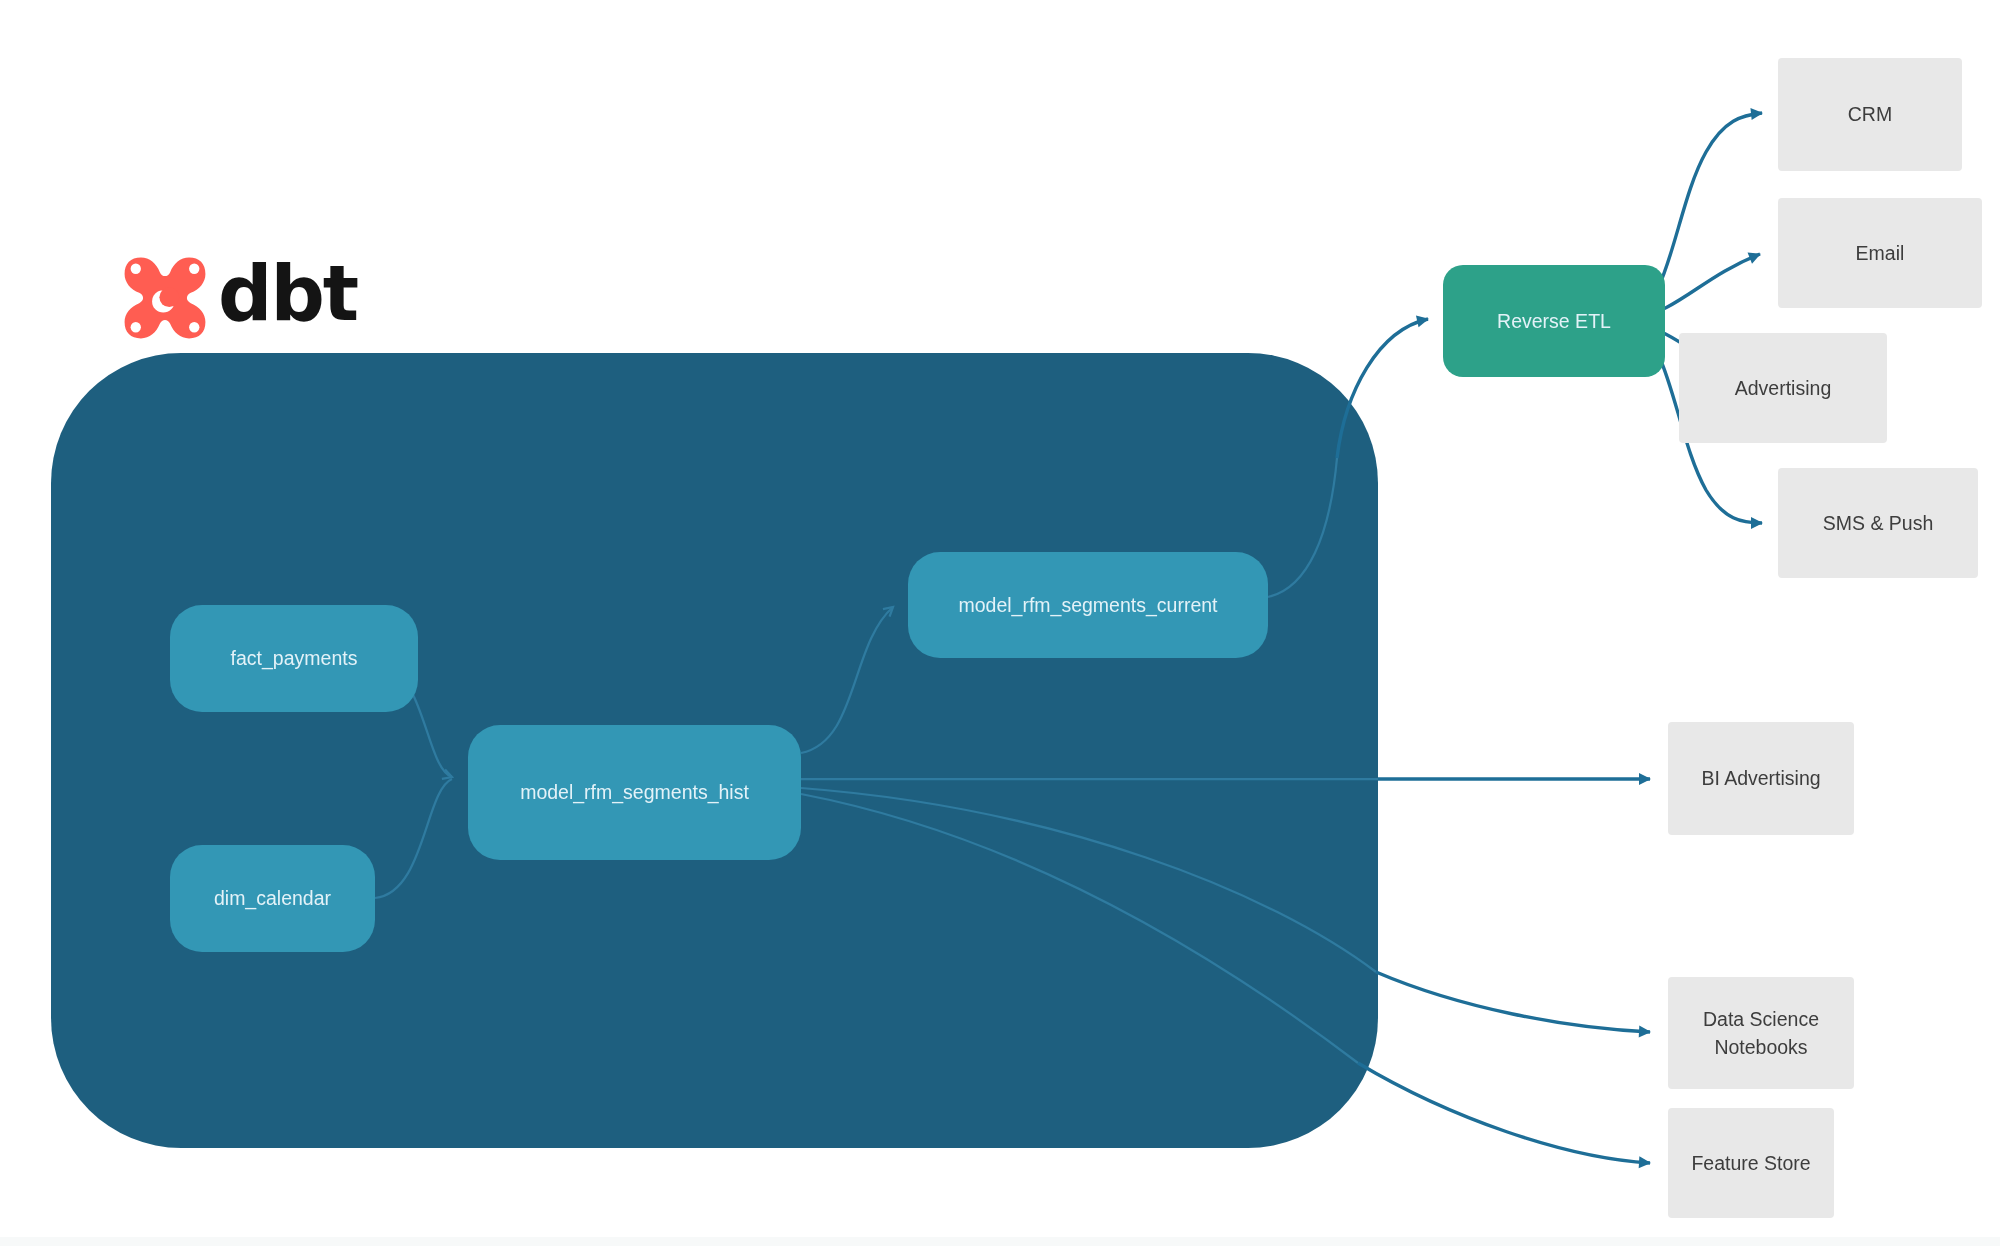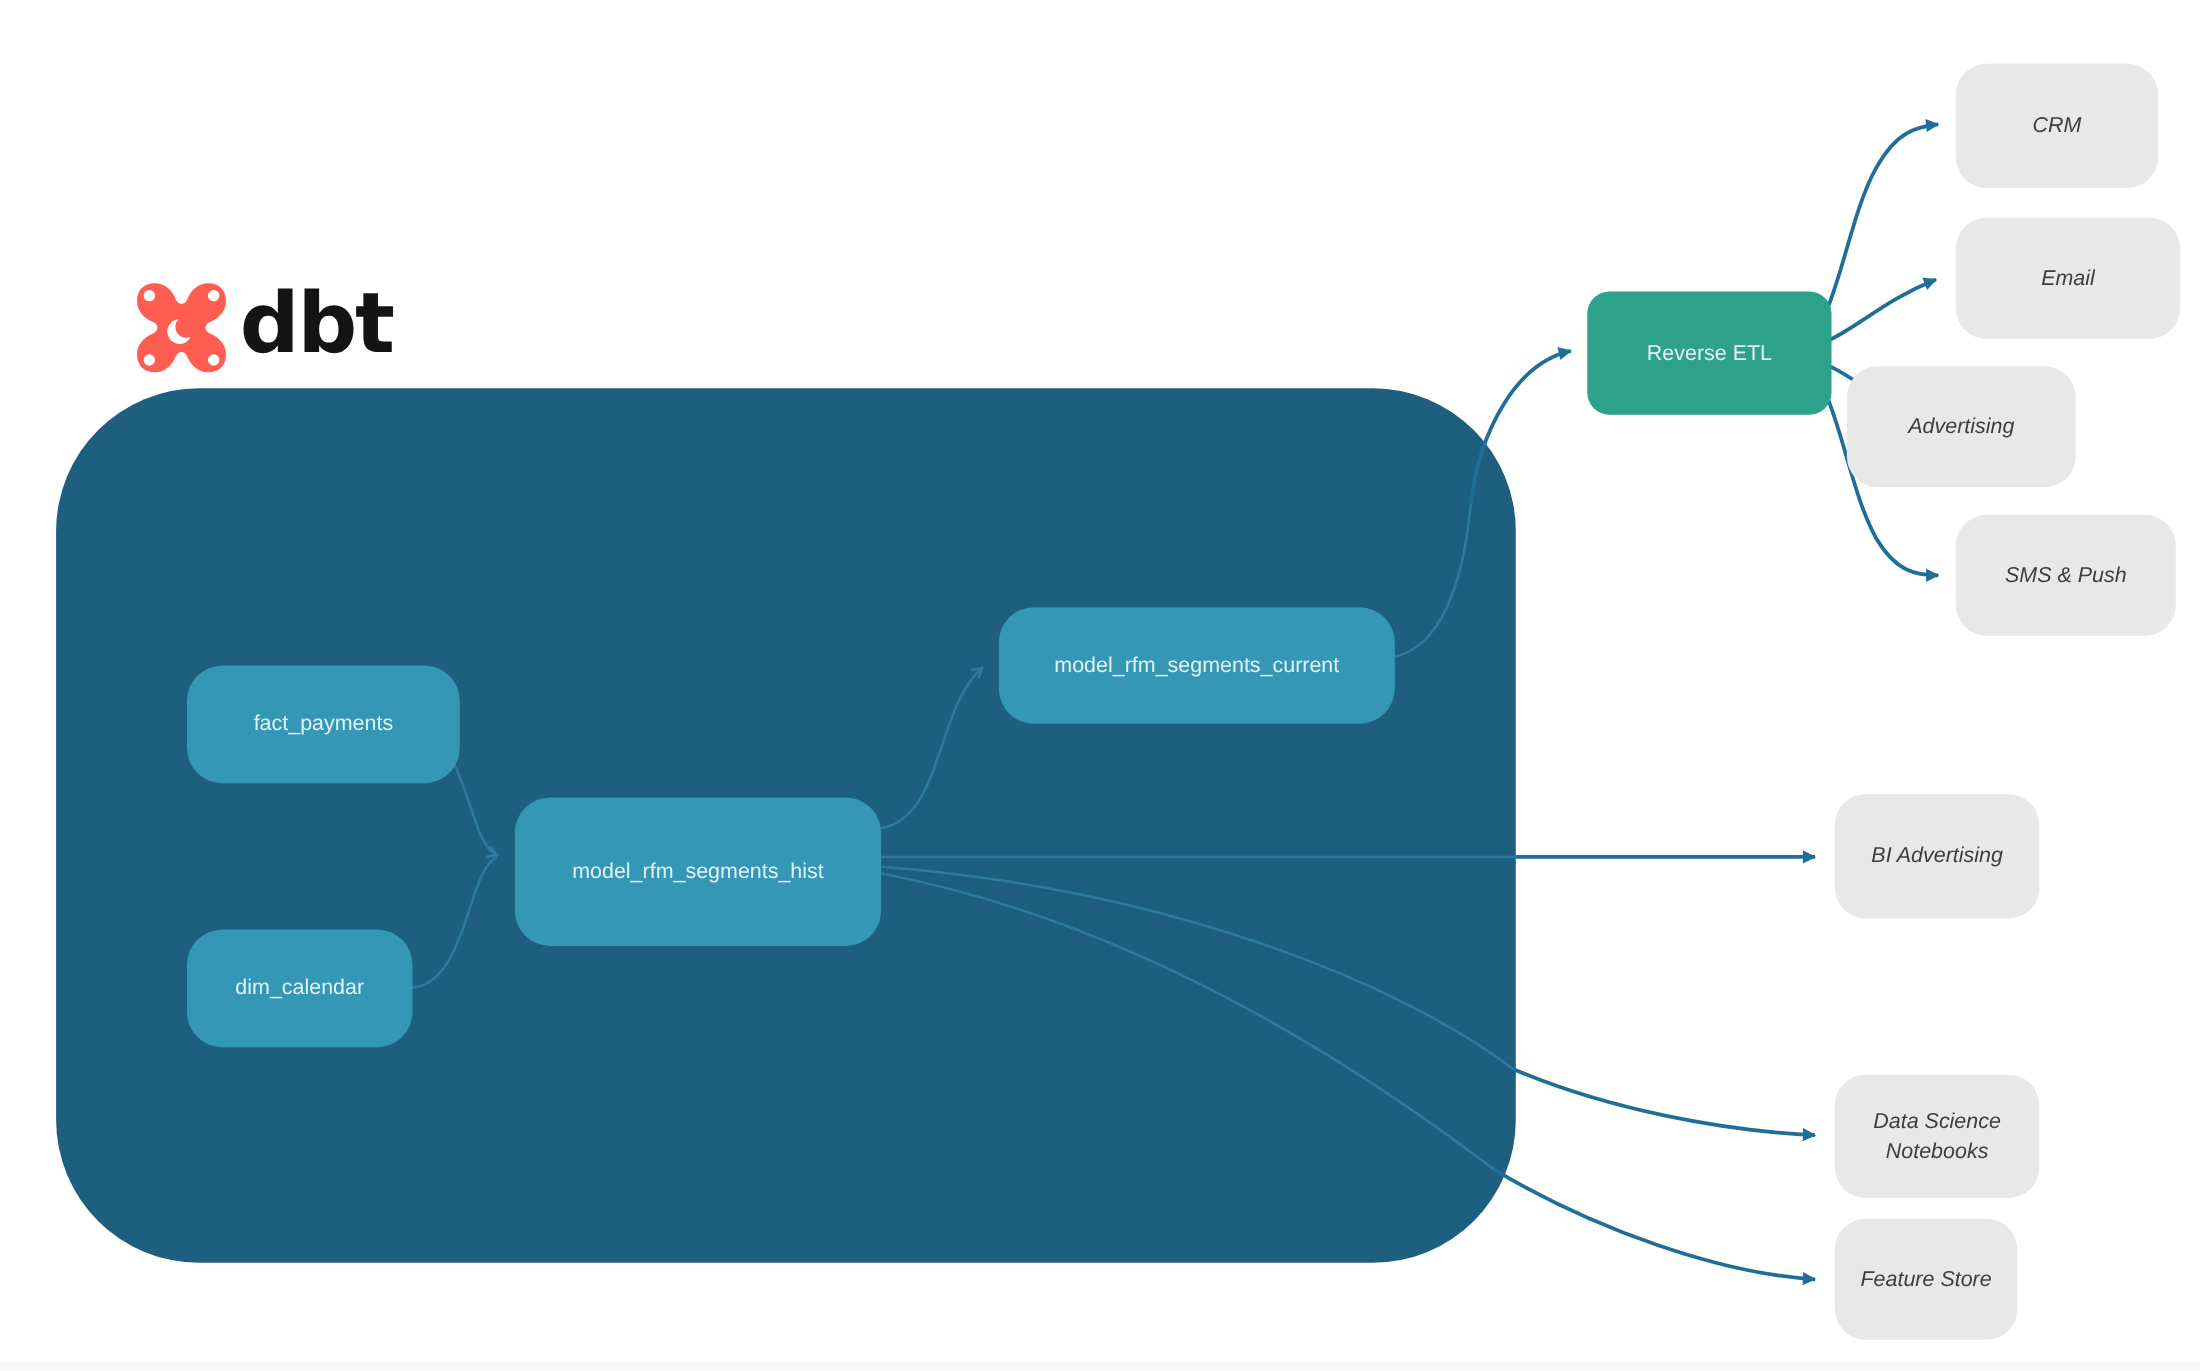--- a/index.html
+++ b/index.html
@@ -46,23 +46,22 @@
     border-radius:32px;
   }
   .node.etl{
     background:var(--reverse_etl,#2da189);
     color:var(--text_on_dark,#e3f2f8);
     border-radius:20px;
   }
   .node.dest{
     background:var(--destination_node,#e8e8e8);
     color:var(--text_on_light,#3d3d3d);
-    border-radius:28px;
+    border-radius:4px;
     line-height:1.45;
-    font-style:italic;
   }
   .bottom-strip{
     position:absolute;left:0;bottom:0;width:100%;height:9px;
     background:var(--bottom_strip,#f7f9f9);
   }
 </style>
 </head>
 <body>
 
 <div class="canvas">

